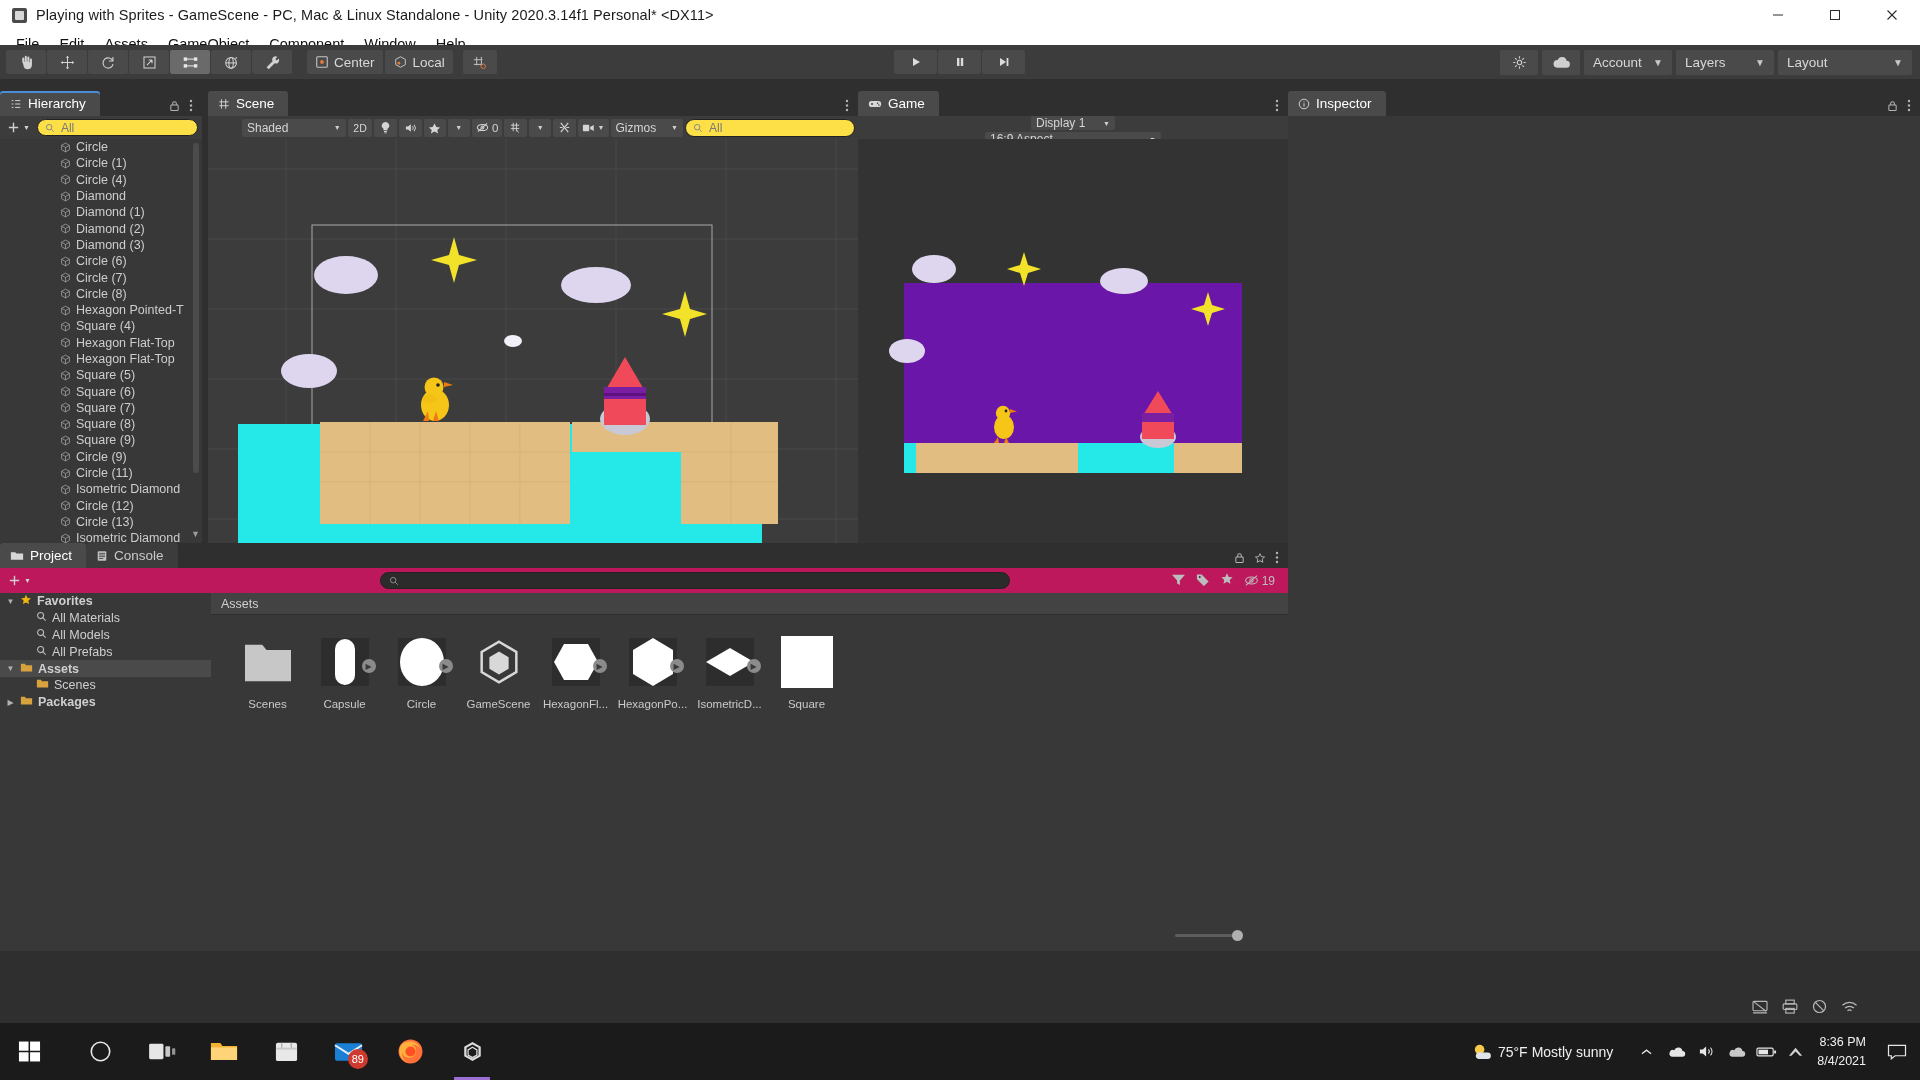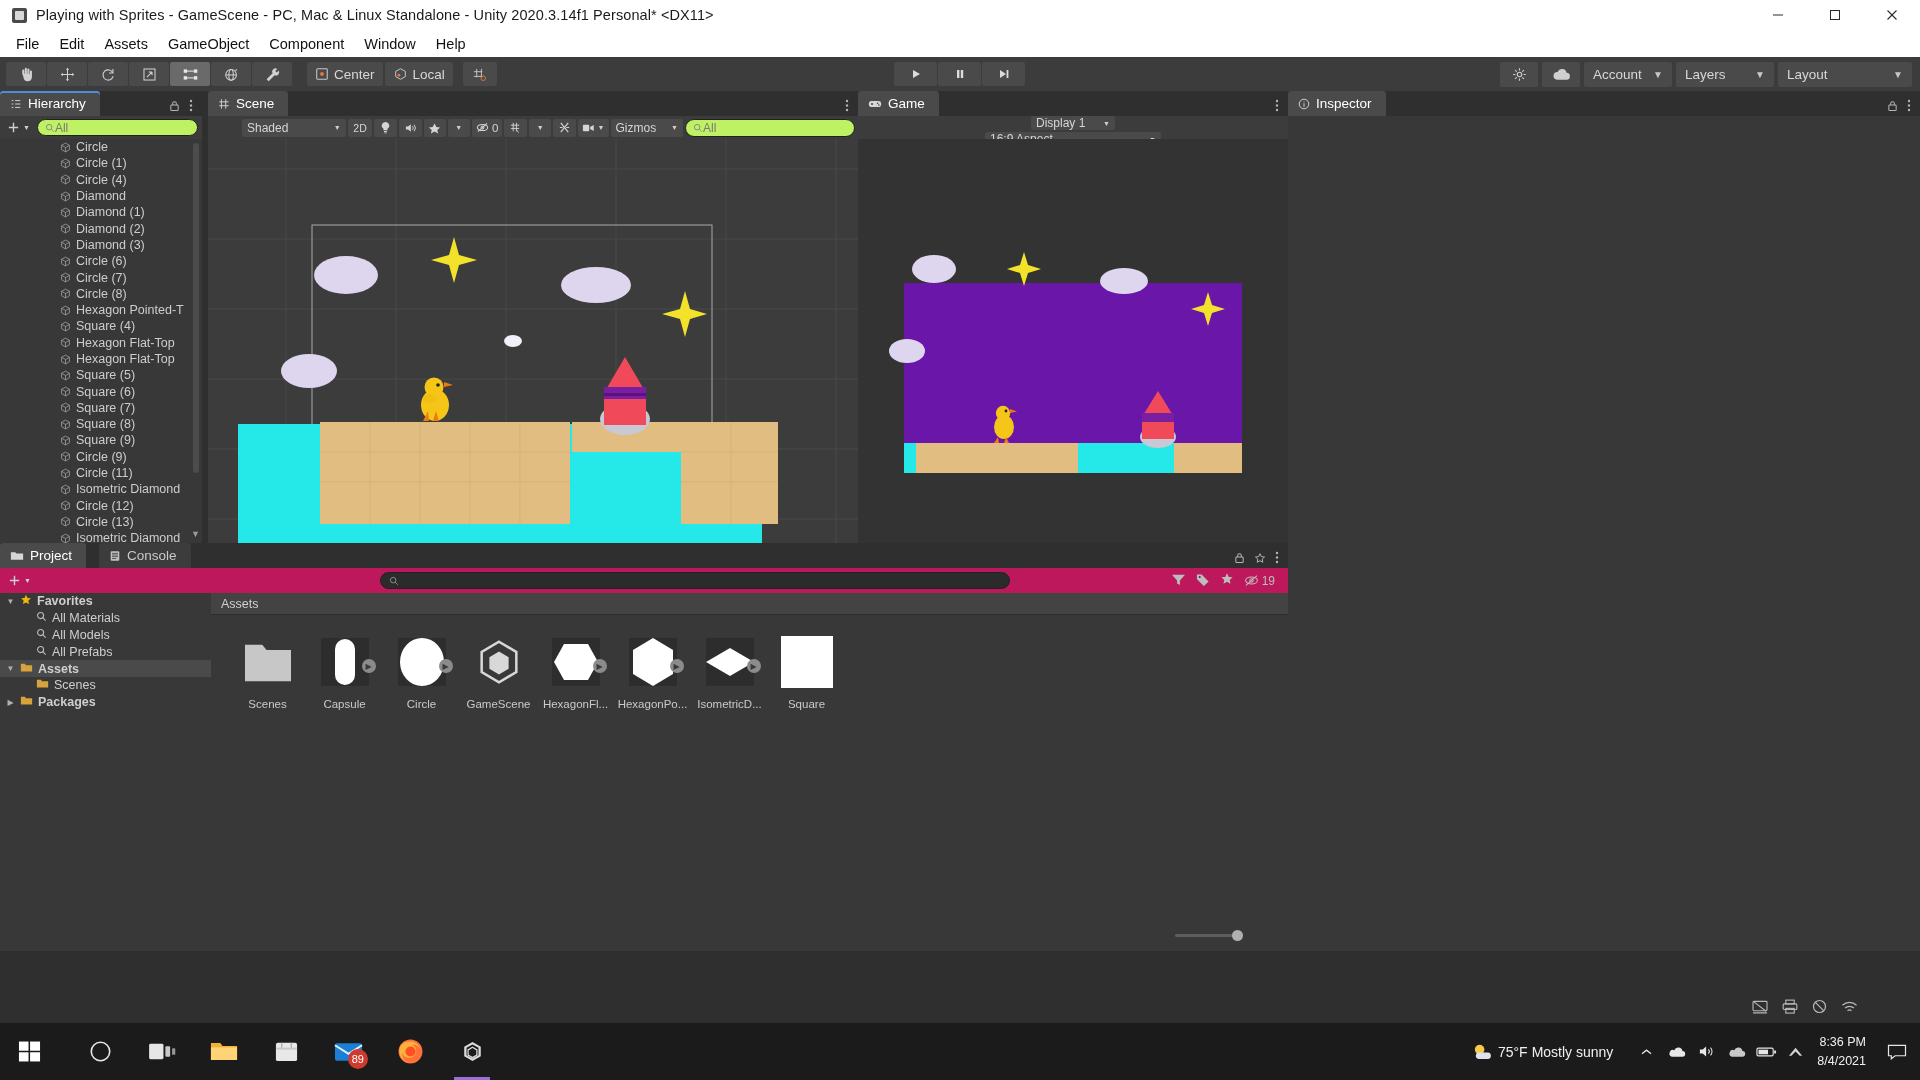--- a/index.html
+++ b/index.html
@@ -30,21 +30,21 @@
 
   
   .menubar{
     position:absolute;left:0;top:30px;width:1920px;height:27px;
     background:#ffffff; display:flex; align-items:center; padding-left:6px;
   }
   .menu-item{ font-size:14.5px;color:#111;padding:3px 10px; }
 
   
   .unitybar{
-    position:absolute;left:0;top:57px;width:1920px;height:34px;
+    position:absolute;left:0;top:45px;width:1920px;height:34px;
     background:#3c3c3c; display:flex; align-items:center;
   }
   .tgroup{ display:flex; align-items:center; margin-left:6px; }
   .tbtn{
     width:40px;height:24px;background:#4a4a4a;margin-right:1px;
     display:flex;align-items:center;justify-content:center;
     border-radius:2px; color:#d2d2d2;
   }
   .tbtn.active{ background:#6a6a6a; }
   .tbtn svg{ display:block; }
@@ -60,36 +60,36 @@
             justify-content:center;color:#d8d8d8;margin-right:1px;border-radius:2px;}
   .rightgroup{ margin-left:auto; display:flex; align-items:flex-start; padding-right:8px; gap:4px;}
   .rbtn{ height:25px;background:#4a4a4a;border-radius:2px;display:flex;align-items:center;
          padding:0 9px;font-size:13.5px;color:#d8d8d8;gap:6px; }
   .rbtn .cv{ font-size:10px;color:#c8c8c8; }
   .ricon{ width:38px;height:25px;background:#4a4a4a;border-radius:2px;display:flex;
           align-items:center;justify-content:center;color:#d0d0d0;}
 
   
   .panel{ position:absolute; background:#383838; }
-  .panel-tabs{ height:25px; background:#2f2f2f; display:flex; align-items:flex-end; position:relative;gap:13px;}
+  .panel-tabs{ height:25px; background:#2f2f2f; display:flex; align-items:flex-end; position:relative;}
   .ptab{
     height:25px;background:#3c3c3c;display:flex;align-items:center;gap:6px;
     padding:0 14px 0 10px;font-size:13.5px;color:#c9c9c9;border-radius:3px 3px 0 0;
   }
   .ptab.sel{ background:#4a4a4a;color:#fff; }
   .ptab.accent{ box-shadow: inset 0 2px 0 #4b8dd8; }
   .tabtools{ margin-left:auto;display:flex;align-items:center;gap:9px;padding-right:9px;color:#b5b5b5;}
 
   
   #hierarchy{ left:0; top:91px; width:202px; height:452px; background:#383838; }
   .hsearchrow{ height:23px;display:flex;align-items:center;padding:0 4px;gap:4px;background:#3c3c3c;}
   .plusdd{ display:flex;align-items:center;gap:3px;color:#d0d0d0;font-size:15px;padding:0 3px;}
   .searchfield{
-    flex:1;height:17px;background:#bef264;border-radius:9px;display:flex;align-items:center;
-    padding:4px 7px;gap:0;color:#787878;font-size:12px;border:1px solid #222;
+    flex:1;height:17px;background:#fde047;border-radius:9px;display:flex;align-items:center;
+    padding:4px 7px;gap:6px;color:#787878;font-size:12px;border:1px solid #222;
   }
   .hlist{ position:absolute;left:0;top:48px;width:202px;height:404px;overflow:hidden;background:#383838;}
   .hrow{ height:16.3px;display:flex;align-items:center;padding-left:60px;gap:5px;color:#cdcdcd;font-size:12.5px;white-space:nowrap;}
   .cubeicon{ width:11px;height:11px;flex:none;opacity:.75; }
   .hscroll{ position:absolute;right:3px;top:52px;width:6px;height:330px;background:#4c4c4c;border-radius:3px;}
   .hscroll-dn{ position:absolute;right:2px;bottom:4px;color:#9a9a9a;font-size:9px;}
 
   
   #scene{ left:208px; top:91px; width:650px; height:452px; background:#383838; }
   .scenebar{

